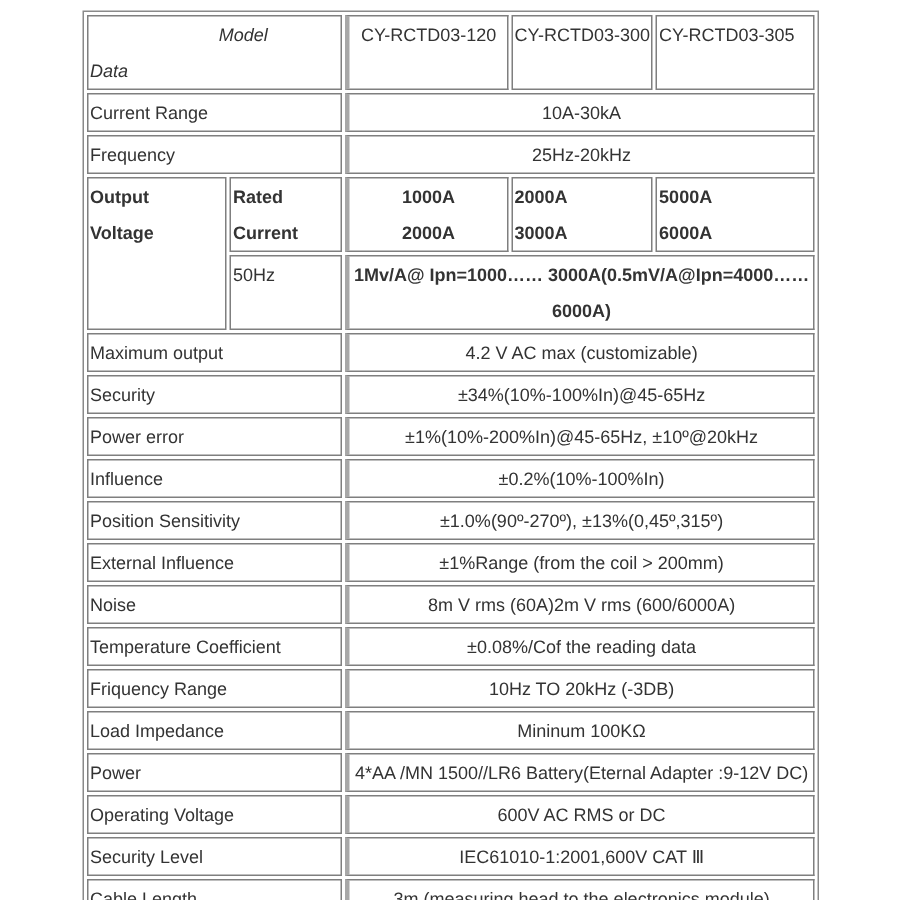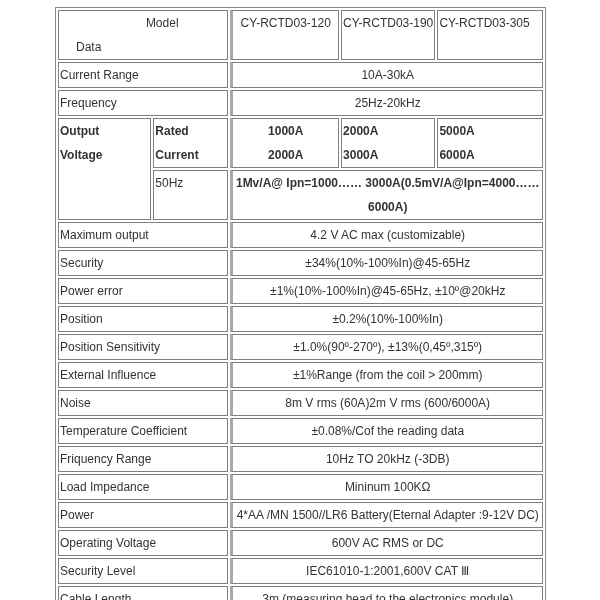--- a/index.html
+++ b/index.html
@@ -58,26 +58,26 @@
 <table class="spec-table">
   <colgroup>
     <col class="c1">
       <col class="c2">
       <col class="c3">
       <col class="c4">
       <col class="c5">
   </colgroup>
   <tbody id="tbody">
     <tr>
-      <td colspan="2" style="line-height:24px;height:48px;">
+      <td colspan="2" style="line-height:24px;height:48px;font-style:italic;">
         <span class="hdr-model">Model</span>
-        <span style="display:block;margin-left:16px;">Data</span>
+        <span style="display:block;">Data</span>
       </td>
       <td class="val">CY-RCTD03-120</td>
-      <td>CY-RCTD03-190</td>
+      <td>CY-RCTD03-300</td>
       <td>CY-RCTD03-305</td>
     </tr>
 
     <tr>
       <td colspan="2">Current Range</td>
       <td colspan="3" class="val">10A-30kA</td>
     </tr>
     <tr>
       <td colspan="2">Frequency</td>
       <td colspan="3" class="val">25Hz-20kHz</td>
@@ -115,24 +115,24 @@
   <tr>
         <td colspan="2">Maximum output</td>
         <td colspan="3" class="val">4.2 V AC max (customizable)</td>
       </tr>
       <tr>
         <td colspan="2">Security</td>
         <td colspan="3" class="val">±34%(10%-100%In)@45-65Hz</td>
       </tr>
       <tr>
         <td colspan="2">Power error</td>
-        <td colspan="3" class="val">±1%(10%-100%In)@45-65Hz, ±10º@20kHz</td>
+        <td colspan="3" class="val">±1%(10%-200%In)@45-65Hz, ±10º@20kHz</td>
       </tr>
       <tr>
-        <td colspan="2">Position</td>
+        <td colspan="2">Influence</td>
         <td colspan="3" class="val">±0.2%(10%-100%In)</td>
       </tr>
       <tr>
         <td colspan="2">Position Sensitivity</td>
         <td colspan="3" class="val">±1.0%(90º-270º), ±13%(0,45º,315º)</td>
       </tr>
       <tr>
         <td colspan="2">External Influence</td>
         <td colspan="3" class="val">±1%Range (from the coil &gt; 200mm)</td>
       </tr>

